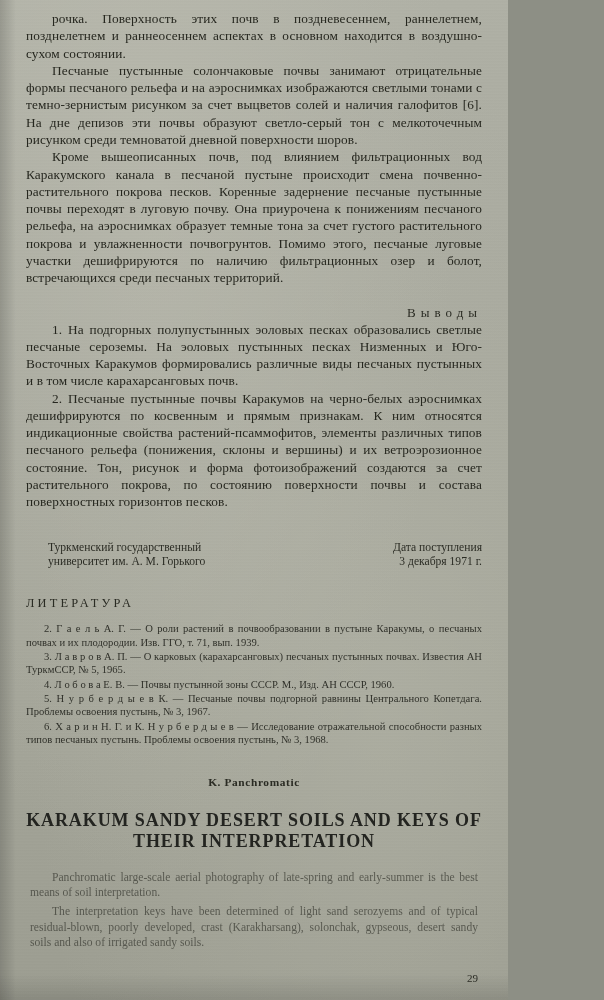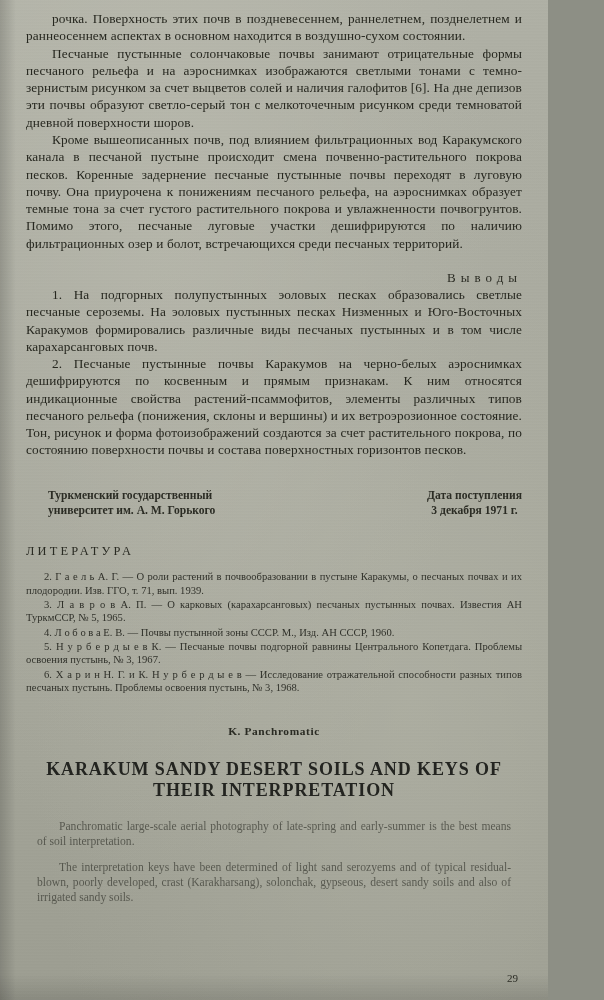--- a/index.html
+++ b/index.html
@@ -8,21 +8,21 @@
     background: #8d8f85;
   }
   body {
     width: 604px;
     height: 1000px;
     overflow: hidden;
     font-family: "Liberation Serif", serif;
   }
   .page {
     position: relative;
-    width: 548px;
+    width: 508px;
     height: 1000px;
     background:
       radial-gradient(ellipse at 30% 20%, rgba(190,190,178,0.55), rgba(160,161,150,0.0) 60%),
       radial-gradient(ellipse at 75% 70%, rgba(185,186,173,0.45), rgba(160,161,150,0.0) 65%),
       linear-gradient(170deg, #b2b3a8 0%, #a9aa9f 35%, #a3a498 70%, #9b9c90 100%);
     box-sizing: border-box;
     padding: 10px 26px 0 26px;
     color: #232420;
   }
   .page::after {
@@ -53,24 +53,23 @@
   }
 
   .affil {
     display: flex;
     justify-content: space-between;
     align-items: flex-start;
     font-size: 11.6px;
     line-height: 1.28;
     margin-top: 30px;
     color: #2b2c24;
-    font-weight: bold;
   }
   .affil .left { padding-left: 22px; }
-  .affil .right { text-align: center; }
+  .affil .right { text-align: right; }
 
   .lit-title {
     font-size: 12.4px;
     letter-spacing: 3.2px;
     margin: 26px 0 11px 0;
     color: #2a2b23;
   }
   .refs p {
     margin: 0 0 1px 0;
     font-size: 10.6px;
@@ -94,21 +93,21 @@
     font-weight: bold;
     letter-spacing: .9px;
     margin: 22px 0 0 0;
     color: #232420;
   }
   .eng-body {
     margin-top: 18px;
     opacity: .72;
   }
   .eng-body p {
-    margin: 11px;
+    margin: 4px;
     font-size: 11.6px;
     line-height: 1.30;
     text-align: justify;
     text-indent: 22px;
     color: #3a3b33;
   }
   .folio {
     position: absolute;
     right: 30px;
     bottom: 16px;

